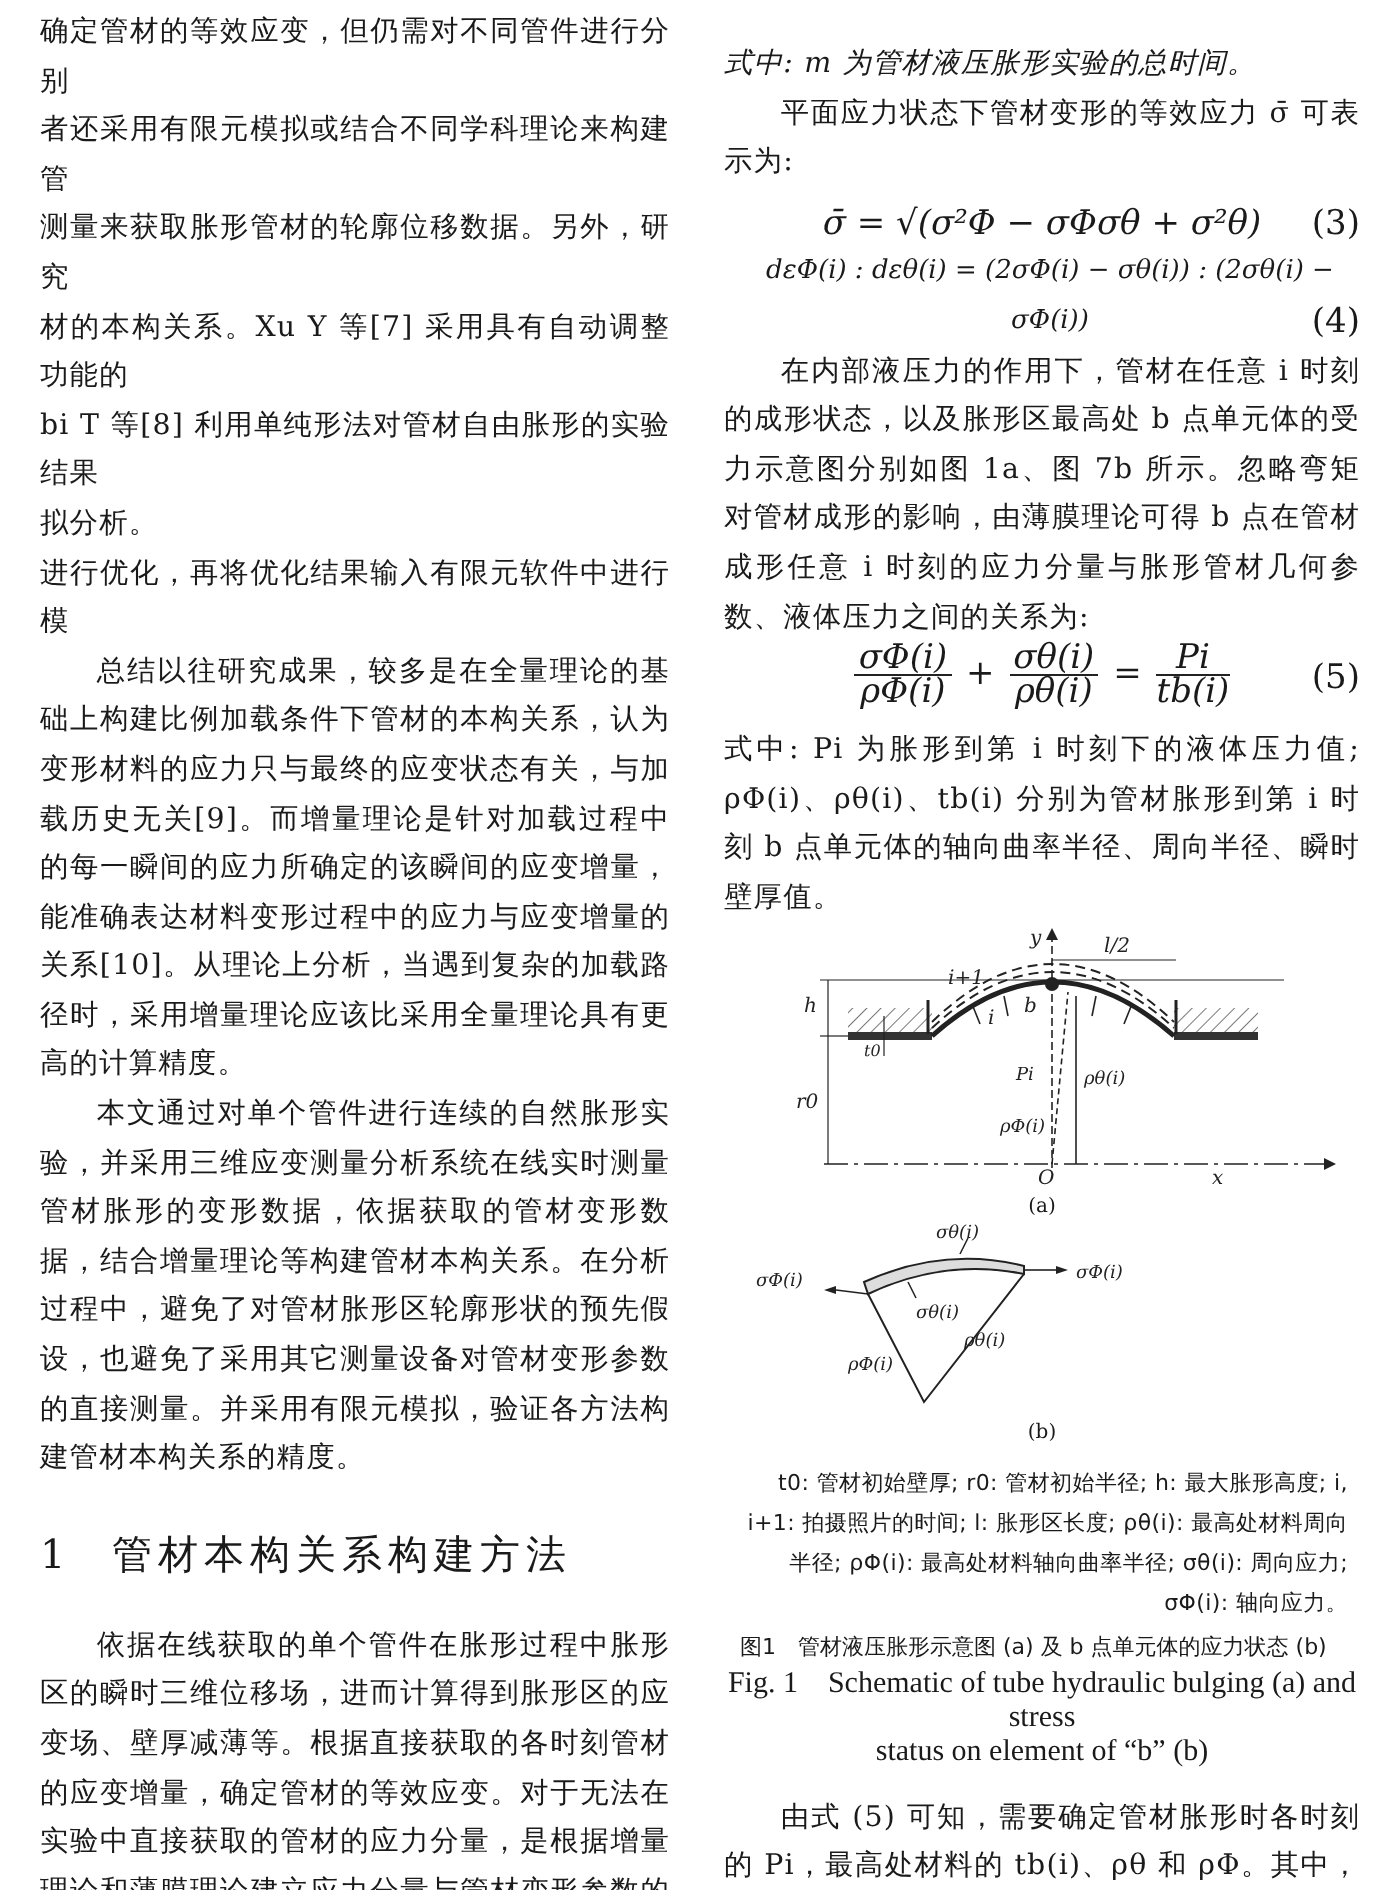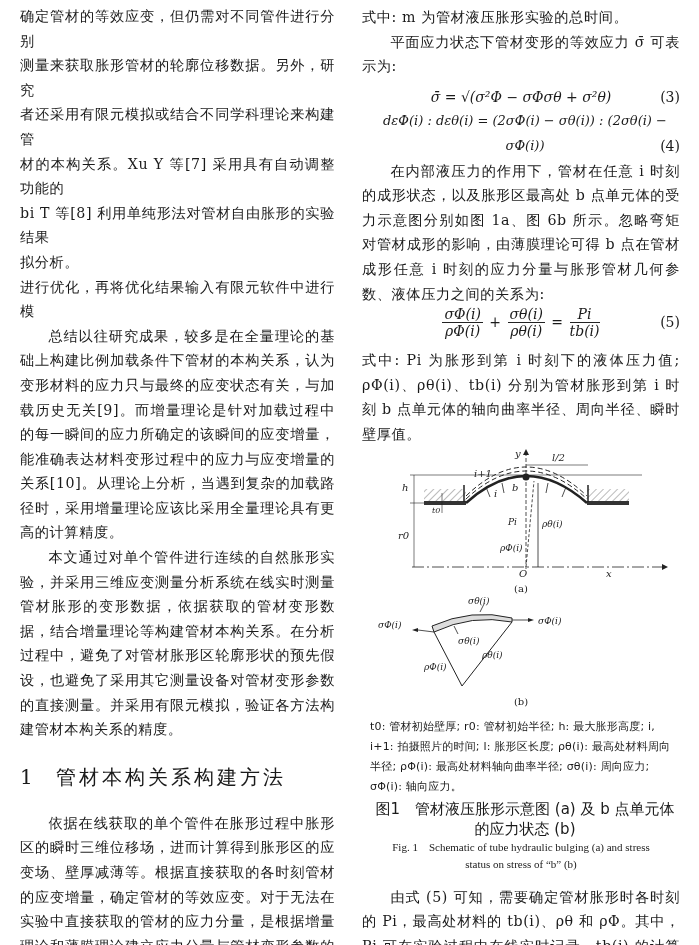--- a/index.html
+++ b/index.html
@@ -3,69 +3,69 @@
 <meta charset="utf-8">
 <style>
   html, body { margin:0; padding:0; background:#ffffff; }
   body { width:699px; height:945px; position:relative; overflow:hidden;
          font-family:"DejaVu Serif", serif; color:#1a1a1a; }
   .col { position:absolute; top:0; }
   .col-left { left:20px; width:315px; }
   .col-right { left:362px; width:318px; }
   p { margin:0; font-size:14.2px; line-height:24.6px; text-align:justify; letter-spacing:0.6px; }
   p.indent { text-indent:2em; }
-  .eq { position:relative; height:24.6px; font-size:14px; line-height:24.6px; font-style:italic; text-align:center; }
+  .eq { position:relative; height:24.6px; font-size:17px; line-height:24.6px; font-style:italic; text-align:center; }
   .eq .num { position:absolute; right:0; top:0; font-style:normal; }
   .heading { font-size:20px; margin:22px 0 20px 0; letter-spacing:3px; }
   .heading .hnum { display:inline-block; width:36px; letter-spacing:0; }
   .frac { display:inline-block; vertical-align:middle; text-align:center; margin:0 2px; }
   .frac span { display:block; line-height:16px; }
   .frac .top { border-bottom:1px solid #222; padding:0 2px; }
   .figure { position:relative; width:318px; }
   .caption-notes { font-size:11px; line-height:20px; font-family:"DejaVu Sans", sans-serif; padding:0 6px 0 8px; letter-spacing:0.2px; }
-  .caption-cn { font-size:15px; line-height:20px; font-family:"DejaVu Sans", sans-serif; padding-left:8px; margin-top:2px;text-align:center;}
-  .caption-en { font-size:11px; line-height:17px; text-align:center; font-family:"Liberation Serif", serif; }
+  .caption-cn { font-size:11px; line-height:20px; font-family:"DejaVu Sans", sans-serif; padding-left:8px; margin-top:2px;}
+  .caption-en { font-size:15px; line-height:17px; text-align:center; font-family:"Liberation Serif", serif; }
   .sublabel { font-size:10px; text-align:center; font-style:normal; }
 </style>
 </head>
 <body>
 
 <div class="col col-left">
   <div style="margin-top:4px;">
     <p>确定管材的等效应变，但仍需对不同管件进行分别</p>
+    <p>者还采用有限元模拟或结合不同学科理论来构建管</p>
     <p>测量来获取胀形管材的轮廓位移数据。另外，研究</p>
-    <p>者还采用有限元模拟或结合不同学科理论来构建管</p>
     <p>材的本构关系。Xu Y 等[7] 采用具有自动调整功能的</p>
     <p>bi T 等[8] 利用单纯形法对管材自由胀形的实验结果</p>
     <p>拟分析。</p>
     <p>进行优化，再将优化结果输入有限元软件中进行模</p>
   </div>
   <p class="indent">总结以往研究成果，较多是在全量理论的基础上构建比例加载条件下管材的本构关系，认为变形材料的应力只与最终的应变状态有关，与加载历史无关[9]。而增量理论是针对加载过程中的每一瞬间的应力所确定的该瞬间的应变增量，能准确表达材料变形过程中的应力与应变增量的关系[10]。从理论上分析，当遇到复杂的加载路径时，采用增量理论应该比采用全量理论具有更高的计算精度。</p>
   <p class="indent">本文通过对单个管件进行连续的自然胀形实验，并采用三维应变测量分析系统在线实时测量管材胀形的变形数据，依据获取的管材变形数据，结合增量理论等构建管材本构关系。在分析过程中，避免了对管材胀形区轮廓形状的预先假设，也避免了采用其它测量设备对管材变形参数的直接测量。并采用有限元模拟，验证各方法构建管材本构关系的精度。</p>
   <div class="heading">
     <span class="hnum">1</span><span>管材本构关系构建方法</span>
   </div>
   <p class="indent">依据在线获取的单个管件在胀形过程中胀形区的瞬时三维位移场，进而计算得到胀形区的应变场、壁厚减薄等。根据直接获取的各时刻管材的应变增量，确定管材的等效应变。对于无法在实验中直接获取的管材的应力分量，是根据增量理论和薄膜理论建立应力分量与管材变形参数的关系来确定。</p>
 
 </div>
 
 <div class="col col-right">
-  <p style="margin-top:5px;">式中: m 为管材液压胀形实验的总时间。</p>
+  <p style="margin-top:20px;font-style:italic;">式中: m 为管材液压胀形实验的总时间。</p>
   <p class="indent">平面应力状态下管材变形的等效应力 σ̄ 可表示为:</p>
   <div class="eq" style="margin-top:6px;">
     <span>σ̄ = √(σ²Φ − σΦσθ + σ²θ)</span>
     <span class="num">(3)</span>
   </div>
   <div class="eq" style="text-align:center;padding-left:8px;font-size:13px;">
     <span>dεΦ(i) : dεθ(i) = (2σΦ(i) − σθ(i)) : (2σθ(i) − σΦ(i))</span>
   </div>
   <div class="eq">
     <span class="num">(4)</span>
   </div>
-  <p class="indent">在内部液压力的作用下，管材在任意 i 时刻的成形状态，以及胀形区最高处 b 点单元体的受力示意图分别如图 1a、图 6b 所示。忽略弯矩对管材成形的影响，由薄膜理论可得 b 点在管材成形任意 i 时刻的应力分量与胀形管材几何参数、液体压力之间的关系为:</p>
+  <p class="indent">在内部液压力的作用下，管材在任意 i 时刻的成形状态，以及胀形区最高处 b 点单元体的受力示意图分别如图 1a、图 7b 所示。忽略弯矩对管材成形的影响，由薄膜理论可得 b 点在管材成形任意 i 时刻的应力分量与胀形管材几何参数、液体压力之间的关系为:</p>
   <div class="eq" style="height:42px;line-height:normal;">
     <span class="frac"><span class="top">σΦ(i)</span><span>ρΦ(i)</span></span>
     +
     <span class="frac"><span class="top">σθ(i)</span><span>ρθ(i)</span></span>
     =
     <span class="frac"><span class="top">Pi</span><span>tb(i)</span></span>
     <span class="num" style="top:8px;">(5)</span>
   </div>
   <p>式中: Pi 为胀形到第 i 时刻下的液体压力值; ρΦ(i)、ρθ(i)、tb(i) 分别为管材胀形到第 i 时刻 b 点单元体的轴向曲率半径、周向半径、瞬时壁厚值。</p>
 
@@ -138,21 +138,21 @@
       <g font-family="DejaVu Serif, serif" font-style="italic" font-size="9" fill="#222">
         <text x="106" y="10">σθ(i)</text>
         <text x="16" y="34">σΦ(i)</text>
         <text x="176" y="30">σΦ(i)</text>
         <text x="96" y="50">σθ(i)</text>
         <text x="120" y="64">ρθ(i)</text>
         <text x="62" y="76">ρΦ(i)</text>
       </g>
     </svg>
     <div class="sublabel">(b)</div>
-    <div class="caption-notes" style="margin-top:10px;">t0: 管材初始壁厚; r0: 管材初始半径; h: 最大胀形高度; i, i+1: 拍摄照片的时间; l: 胀形区长度; ρθ(i): 最高处材料周向半径; ρΦ(i): 最高处材料轴向曲率半径; σθ(i): 周向应力; σΦ(i): 轴向应力。</div>
+    <div class="caption-notes" style="margin-top:10px;text-align:right;">t0: 管材初始壁厚; r0: 管材初始半径; h: 最大胀形高度; i, i+1: 拍摄照片的时间; l: 胀形区长度; ρθ(i): 最高处材料周向半径; ρΦ(i): 最高处材料轴向曲率半径; σθ(i): 周向应力; σΦ(i): 轴向应力。</div>
     <div class="caption-cn">图1　管材液压胀形示意图 (a) 及 b 点单元体的应力状态 (b)</div>
     <div class="caption-en">Fig. 1　Schematic of tube hydraulic bulging (a) and stress</div>
-    <div class="caption-en">status on stress of “b” (b)</div>
+    <div class="caption-en">status on element of “b” (b)</div>
   </div>
 
   <p class="indent" style="margin-top:12px;">由式 (5) 可知，需要确定管材胀形时各时刻的 Pi，最高处材料的 tb(i)、ρθ 和 ρΦ。其中，Pi 可在实验过程中在线实时记录。tb(i) 的计算公式为:</p>
 
 </div>
 
 </body></html>

